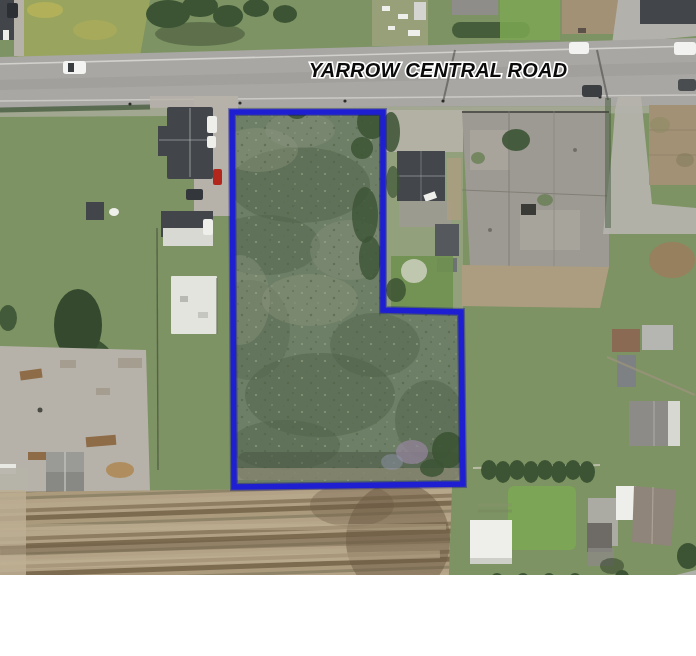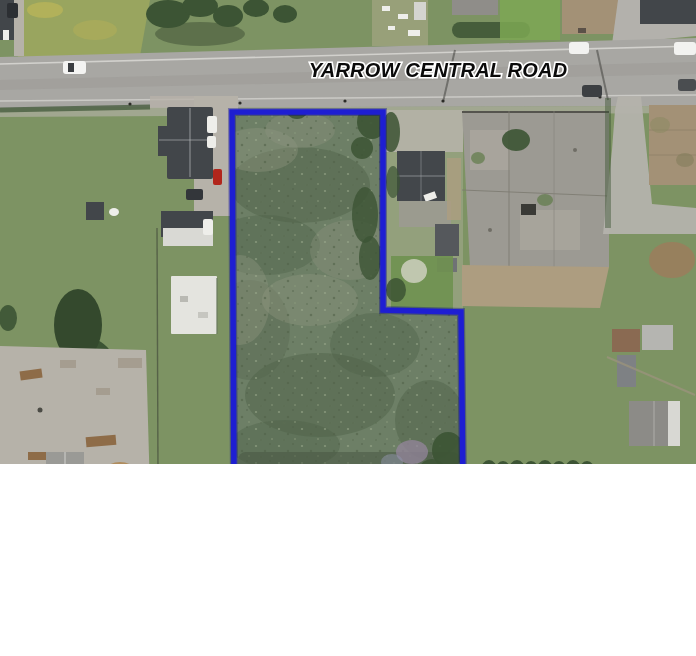--- a/index.html
+++ b/index.html
@@ -1,16 +1,16 @@
 <!DOCTYPE html>
 <html style="--boundary_blue: #1e1ed2; --boundary_edge: #000090; --road: #a8a7a3; --road_line: #dddcd8; --grass: #7d9363; --grass_bright: #7ca753; --meadow: #6d7f66; --meadow_dark: #4e6148; --meadow_light: #8e9680; --field_tan: #b0a083; --field_brown: #8a7a5e; --field_dark: #6e5d45; --gravel: #b6b2a9; --concrete: #9c9a93; --scrub: #ad9d80; --roof_dark: #42464a; --roof_gray: #8f8d89; --white_bldg: #eeeeea; --tree: #3c5434; --tan_roof: #a39176; --dirt: #9a7e5c; --label_text: #0a0a0a; --label_halo: #ffffff;"><head>
 <meta charset="utf-8">
 <style>
   html,body{margin:0;padding:0;background:#ffffff;}
-  .stage{position:relative;width:696px;height:464px;overflow:hidden;background:#e5e5e5;}
+  .stage{position:relative;width:696px;height:575px;overflow:hidden;background:#e5e5e5;}
   svg{display:block;width:696px;height:656px;}
   
   .f-road{fill:var(--road)} .f-grass{fill:var(--grass)} .f-grassb{fill:var(--grass_bright)}
   .f-meadow{fill:var(--meadow)} .f-meadowd{fill:var(--meadow_dark)} .f-meadowl{fill:var(--meadow_light)}
   .f-gravel{fill:var(--gravel)} .f-concrete{fill:var(--concrete)} .f-scrub{fill:var(--scrub)}
   .f-roofd{fill:var(--roof_dark)} .f-roofg{fill:var(--roof_gray)} .f-white{fill:var(--white_bldg)}
   .f-tree{fill:var(--tree)} .f-tanroof{fill:var(--tan_roof)} .f-dirt{fill:var(--dirt)}
   .boundary-glow{fill:none;stroke:var(--boundary_edge);stroke-width:8px;opacity:.35;stroke-linejoin:miter;}
   .boundary-main{fill:none;stroke:var(--boundary_blue);stroke-width:5.5px;stroke-linejoin:miter;}
   .road-label{font-family:"Liberation Sans",sans-serif;font-style:italic;font-weight:700;

